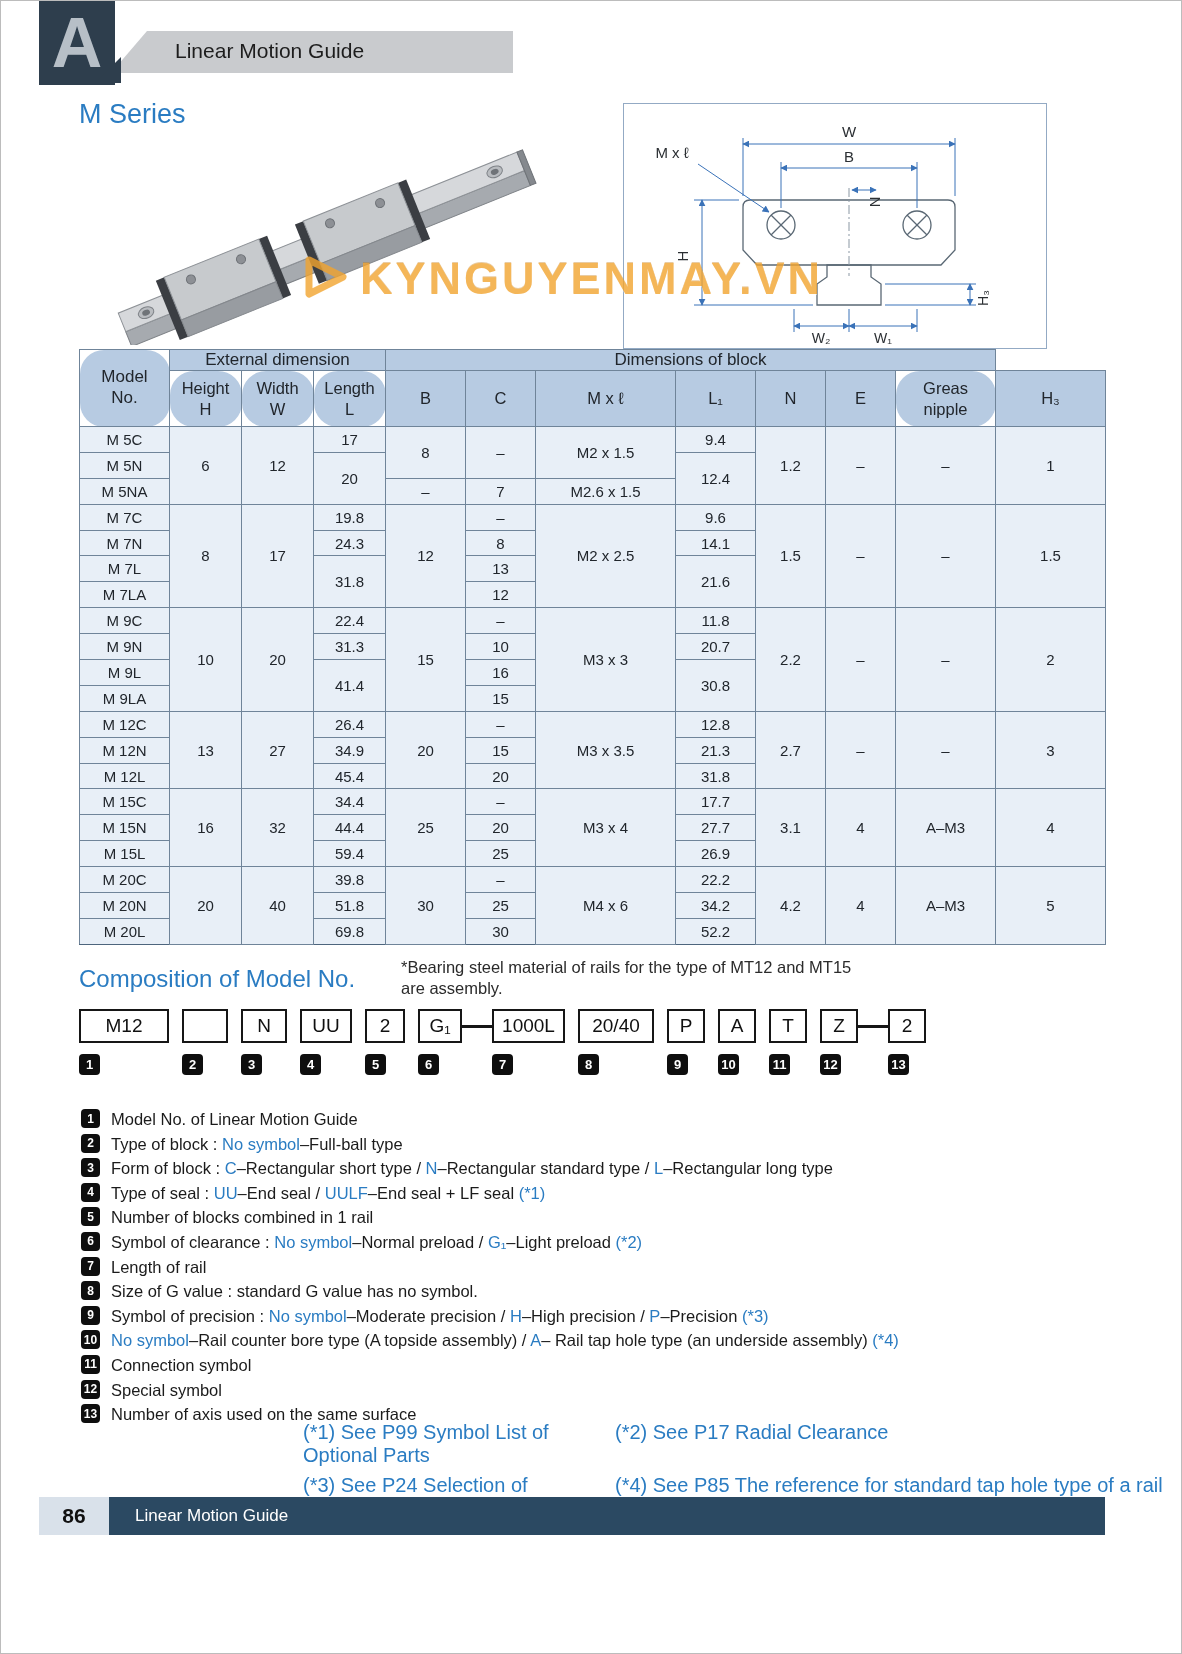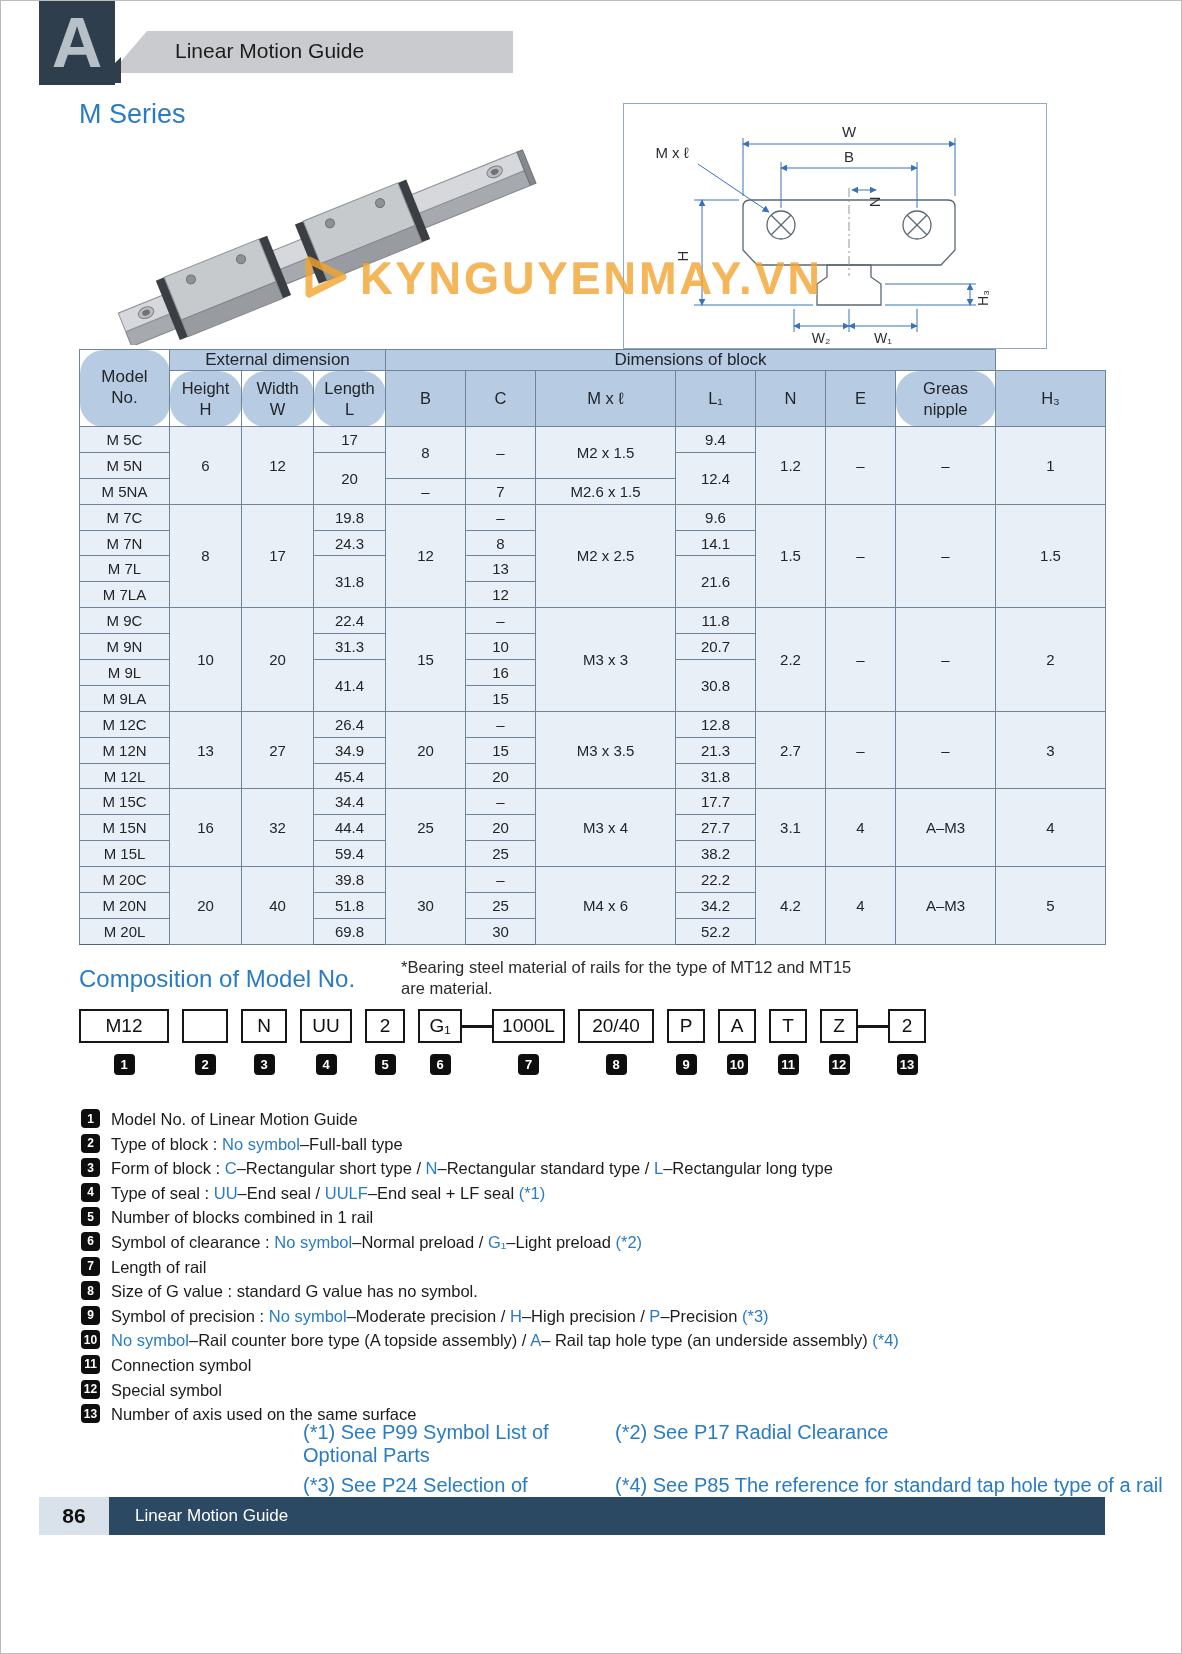--- a/index.html
+++ b/index.html
@@ -33,21 +33,21 @@
   .spec td{background:#e8eff7;font-size:15px;height:25.9px;}
   .pre{white-space:pre-line;line-height:1.22;border-radius:24px;}
   .spec th.void{background:#fff;border:none;}
   .spec tr.grp td{border-top:1.5px solid #4d657d;}
   .spec tbody tr:last-child td{border-bottom:1.5px solid #4d657d;}
 
   
   .comp-title{position:absolute;left:78px;top:964px;font-size:24px;color:#2a7cc2;}
   .comp-note{position:absolute;left:400px;top:956px;font-size:16.5px;color:#2b2b2b;line-height:1.3;}
   .comp-row{position:absolute;left:78px;top:1008px;display:flex;align-items:flex-start;gap:13px;}
-  .unit{display:flex;flex-direction:column;align-items:center;}
+  .unit{display:flex;flex-direction:column;align-items:flex-start;}
   .cbox{height:34px;border:2px solid #161616;background:#fff;display:flex;align-items:center;
         justify-content:center;font-size:19px;color:#101010;}
   .cdash{width:30px;height:3px;background:#161616;margin:16px -13px 0 -13px;}
   .nbadge{min-width:21px;height:21px;background:#0e0e0e;color:#fff;border-radius:4px;display:flex;
           align-items:center;justify-content:center;font-size:13px;font-weight:bold;margin-top:11px;padding:0 2px;}
   .nbadge.sm{min-width:19px;height:19px;font-size:12px;margin:0;flex:0 0 19px;}
 
   
   .legend{position:absolute;left:80px;top:1108px;width:1020px;}
   .lrow{display:flex;align-items:flex-start;gap:11px;margin-bottom:4.6px;}
@@ -340,21 +340,21 @@
         <tr>
           <td>M 15N</td>
           <td>44.4</td>
           <td>20</td>
           <td>27.7</td>
         </tr>
         <tr>
           <td>M 15L</td>
           <td>59.4</td>
           <td>25</td>
-          <td>38.2</td>
+          <td>26.9</td>
         </tr>
         <tr class="grp">
           <td>M 20C</td>
           <td rowspan="3">20</td>
           <td rowspan="3">40</td>
           <td>39.8</td>
           <td rowspan="3">30</td>
           <td>–</td>
           <td rowspan="3">M4 x 6</td>
           <td>22.2</td>
@@ -374,21 +374,21 @@
           <td>69.8</td>
           <td>30</td>
           <td>52.2</td>
         </tr>
       </tbody>
   </table>
 
   <div class="comp-title">Composition of Model No.</div>
   <div class="comp-note">
     <div>*Bearing steel material of rails for the type of MT12 and MT15</div>
-    <div>are material.</div>
+    <div>are assembly.</div>
   </div>
   <div class="comp-row">
       <div class="unit">
         <div class="cbox" style="width: 90px;">M12</div>
         <div class="nbadge">1</div>
       </div>
       <div class="unit">
         <div class="cbox" style="width: 46px;"></div>
         <div class="nbadge">2</div>
       </div>

